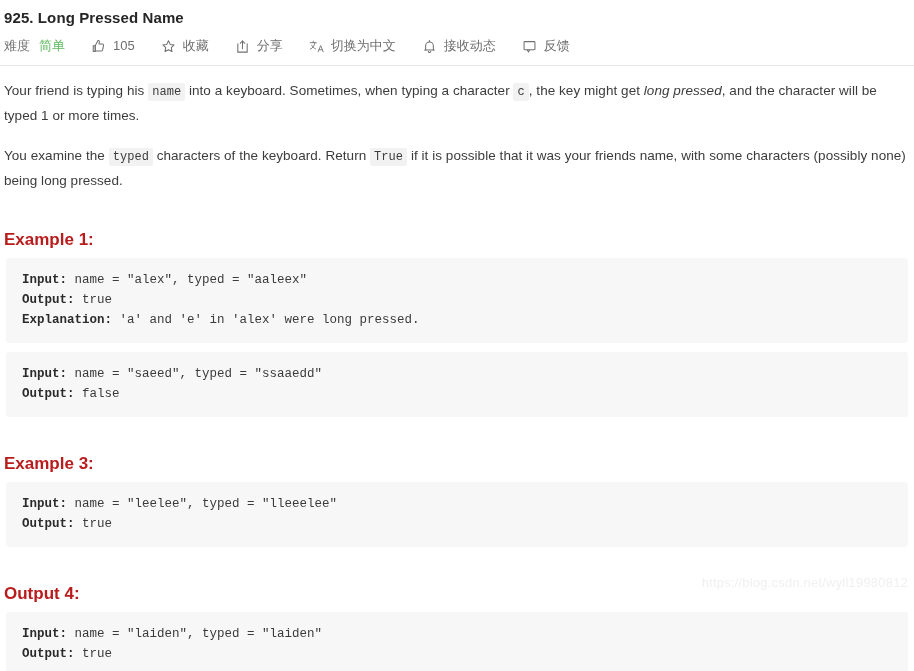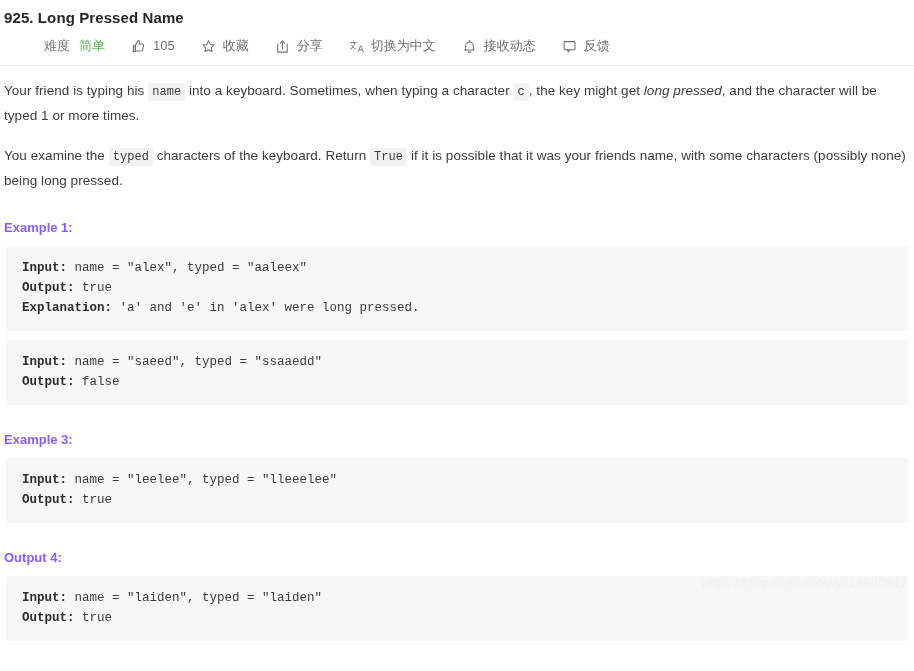--- a/index.html
+++ b/index.html
@@ -36,21 +36,20 @@
 
   
   .meta-bar {
     display: flex;
     align-items: center;
     padding: 9px 0 0 4px;
     font-size: 13px;
     color: #6f6f6f;
     line-height: 18px;
     white-space: nowrap;
-    margin-left: 40px;
   }
   .meta-item {
     display: inline-flex;
     align-items: center;
     margin-right: 26px;
     cursor: pointer;
   }
   .meta-item:first-child { cursor: default; }
   .meta-label { color: #767676; }
   .difficulty {
@@ -98,25 +97,25 @@
     padding: 2px 4px;
     border-radius: 2px;
     white-space: nowrap;
   }
   em.it {
     font-style: italic;
   }
 
   
   .ex-head {
-    font-size: 13px;
+    font-size: 17px;
     font-weight: bold;
-    color: #8b5cf6;
+    color: #b91c1c;
     padding-left: 4px;
-    margin-top: 26px;
+    margin-top: 38px;
     line-height: 18px;
   }
 
   
   .code-block {
     background: #f7f7f7;
     border-radius: 3px;
     margin: 9px 6px 0 6px;
     padding: 12px 16px 13px 16px;
   }

